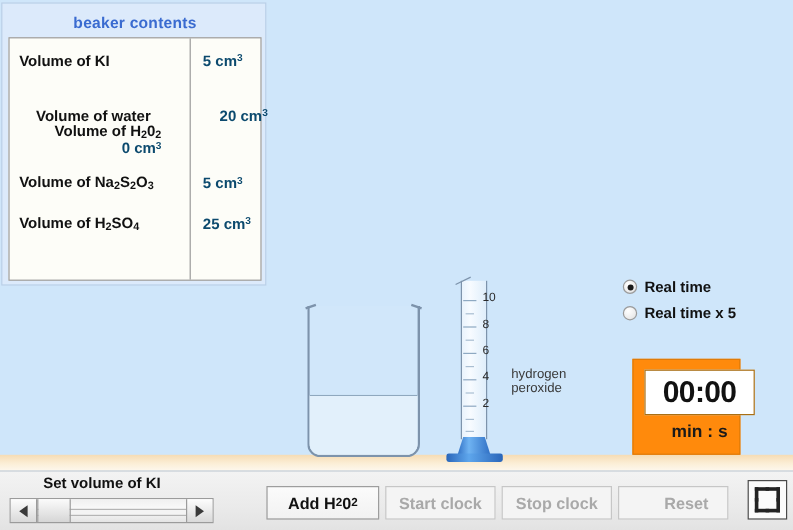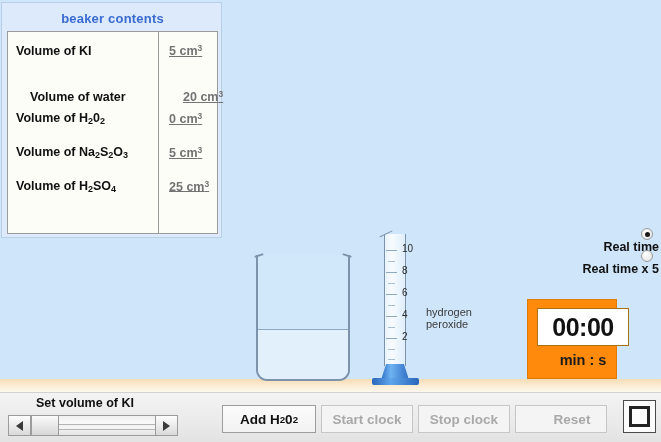--- a/index.html
+++ b/index.html
@@ -87,23 +87,22 @@
     font-weight: bold;
     color: #111;
     white-space: nowrap;
   }
   .row .value {
     flex: 1;
     padding-left: 11px;
     box-sizing: border-box;
     font-size: 12.5px;
     font-weight: bold;
-    color: #737373;
+    color: #0c4a6e;
     white-space: nowrap;
-    text-decoration: underline;
   }
   sub { font-size: 0.72em; vertical-align: -0.2em; }
   sup { font-size: 0.68em; vertical-align: 0.45em; }
 
   
   .beaker {
     position: absolute;
     left: 256px;
     top: 255px;
     width: 94px;
@@ -218,24 +217,23 @@
 
   
   .radio-group {
     position: absolute;
     left: 519px;
     top: 228px;
     width: 140px;
   }
   .radio-row {
     display: flex;
-    align-items: flex-end;
+    align-items: center;
     height: 22px;
     cursor: default;
-    flex-direction: column;
   }
   .radio {
     width: 12px;
     height: 12px;
     border-radius: 50%;
     background: radial-gradient(circle at 35% 30%, #ffffff 0%, #eaeaea 70%, #cfcfcf 100%);
     border: 1px solid #9a9a9a;
     box-sizing: border-box;
     margin-right: 6px;
     position: relative;
@@ -431,21 +429,21 @@
       <div class="divider"></div>
 
       <div class="row" style="top:2px;">
         <div class="label">Volume of KI</div>
         <div class="value">5 cm<sup>3</sup></div>
       </div>
       <div class="row" style="top:48px;margin-left:14px;">
         <div class="label">Volume of water</div>
         <div class="value">20 cm<sup>3</sup></div>
       </div>
-      <div class="row" style="top:69.6px;">
+      <div class="row" style="top:69.6px;flex-direction:column;">
         <div class="label">Volume of H<sub>2</sub>0<sub>2</sub></div>
         <div class="value">0 cm<sup>3</sup></div>
       </div>
       <div class="row" style="top:103.4px;">
         <div class="label">Volume of Na<sub>2</sub>S<sub>2</sub>O<sub>3</sub></div>
         <div class="value">5 cm<sup>3</sup></div>
       </div>
       <div class="row" style="top:137.2px;justify-content:center;">
         <div class="label">Volume of  H<sub>2</sub>SO<sub>4</sub></div>
         <div class="value">25 cm<sup>3</sup></div>

